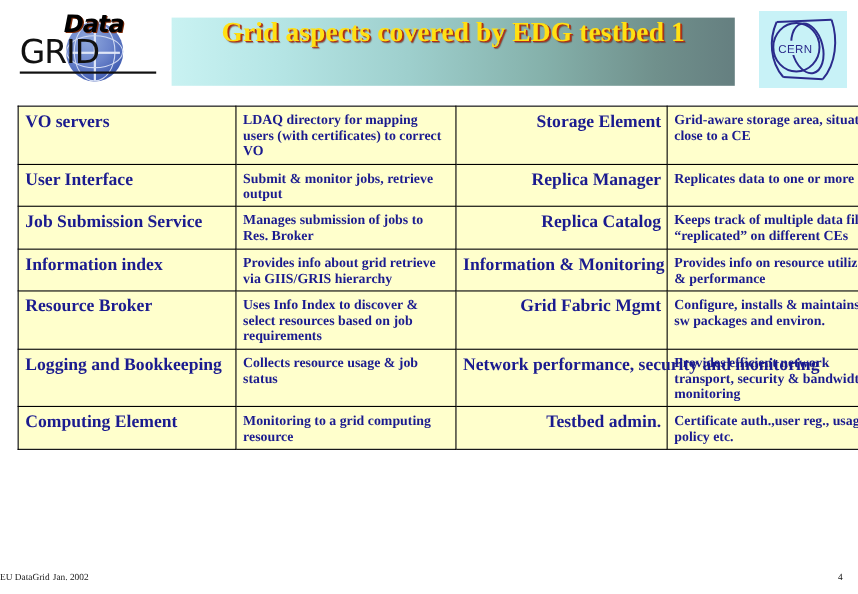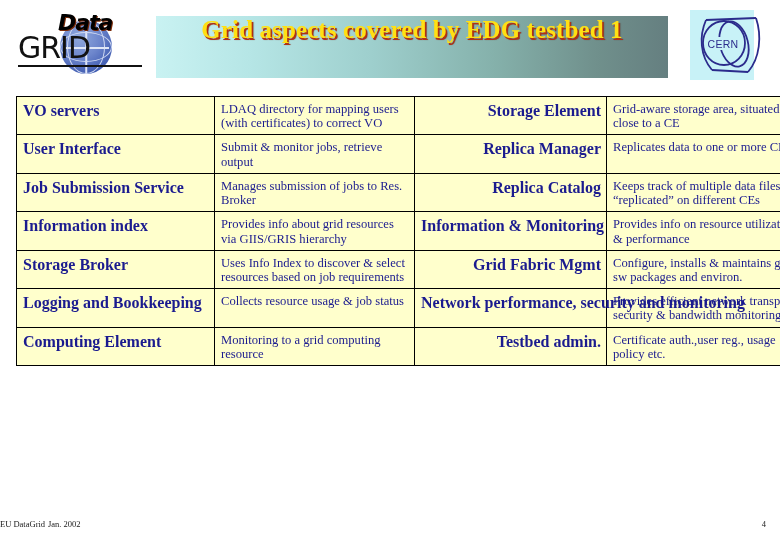--- a/index.html
+++ b/index.html
@@ -135,21 +135,21 @@
     text-shadow: 1.5px 1.5px 0 #b03015, 2px 2px 1px rgba(90,20,10,0.55);
     white-space: nowrap;
     letter-spacing: 0.1px;
   }
 
   
   .cern-logo {
     position: absolute;
     left: 690px;
     top: 10px;
-    width: 64px;
+    width: 80px;
     height: 70px;
     background: #c8f2f7;
   }
   .cern-svg { display: block; }
 
   
   .grid-table {
     position: absolute;
     left: 16px;
     top: 96px;
@@ -166,21 +166,21 @@
     font-family: "Liberation Serif", "DejaVu Serif", serif;
     line-height: 1.13;
     overflow: visible;
   }
   td.c-label {
     font-weight: bold;
     font-size: 16px;
     white-space: nowrap;
   }
   td.c-desc {
-    font-weight: normal;
+    font-weight: bold;
     font-size: 12.6px;
     margin-left: 12px;
   }
   .col-a { width: 186px; }
   .col-b { width: 188px; }
   .col-c { width: 180px; text-align: right; }
   .col-d { width: 194px; }
 
   .label-wrap { white-space: normal; }
 
@@ -253,27 +253,27 @@
 
     <tr>
       <td class="c-label col-a">Job Submission Service</td>
       <td class="c-desc  col-b">Manages submission of jobs to Res. Broker</td>
       <td class="c-label col-c">Replica Catalog</td>
       <td class="c-desc  col-d">Keeps track of multiple data files “replicated” on different CEs</td>
     </tr>
 
     <tr>
       <td class="c-label col-a">Information index</td>
-      <td class="c-desc  col-b">Provides info about grid resources via GIIS/GRIS hierarchy</td>
+      <td class="c-desc  col-b">Provides info about grid retrieve via GIIS/GRIS hierarchy</td>
       <td class="c-label col-c label-wrap">Information  &amp; Monitoring</td>
       <td class="c-desc  col-d">Provides info on resource utilization &amp; performance</td>
     </tr>
 
     <tr>
-      <td class="c-label col-a">Storage Broker</td>
+      <td class="c-label col-a">Resource Broker</td>
       <td class="c-desc  col-b">Uses Info Index to discover &amp; select resources based on job requirements</td>
       <td class="c-label col-c">Grid Fabric Mgmt</td>
       <td class="c-desc  col-d">Configure, installs &amp; maintains grid sw packages and environ.</td>
     </tr>
 
     <tr>
       <td class="c-label col-a label-wrap">Logging and Bookkeeping</td>
       <td class="c-desc  col-b">Collects resource usage &amp; job status</td>
       <td class="c-label col-c label-wrap">Network performance, security and monitoring</td>
       <td class="c-desc  col-d">Provides efficient network transport, security &amp; bandwidth monitoring</td>

